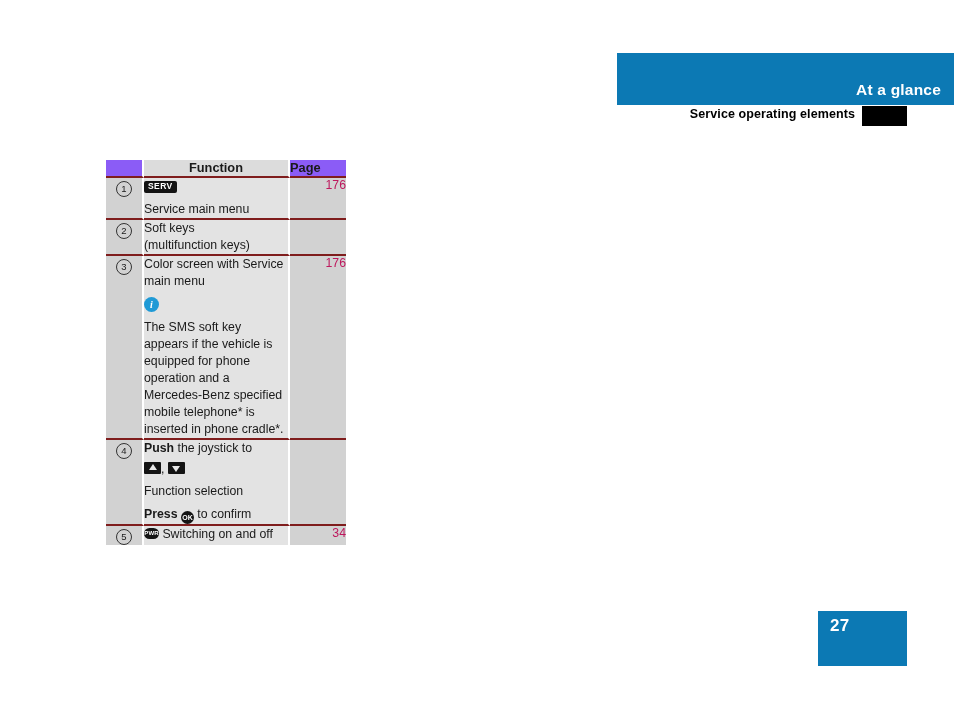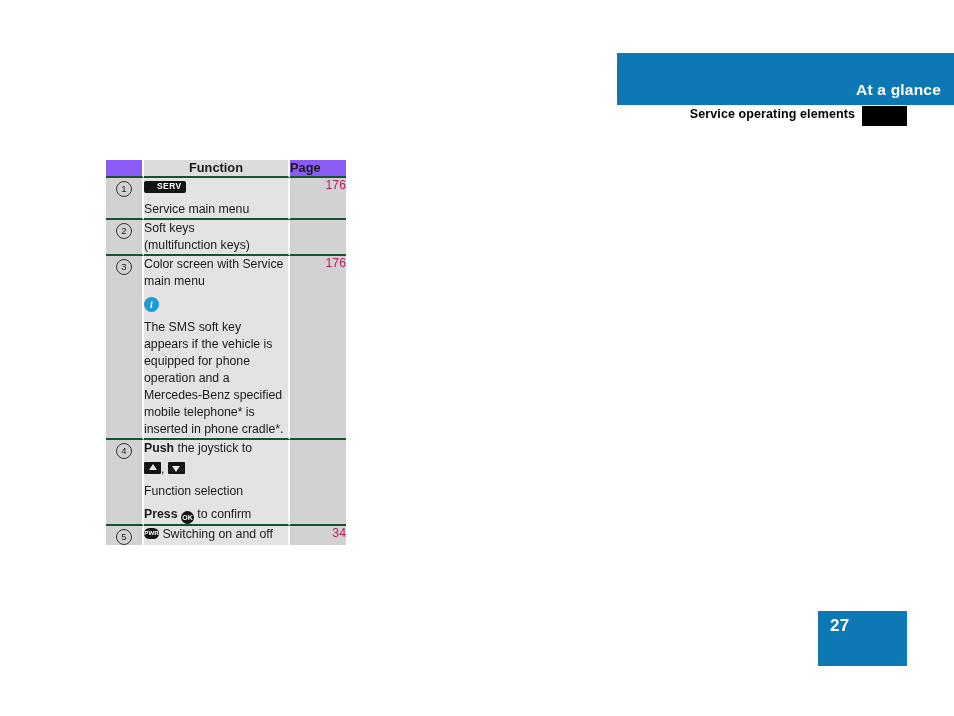--- a/index.html
+++ b/index.html
@@ -77,21 +77,21 @@
     vertical-align: top;
     padding: 0;
   }
 
   .col-num   { width: 38px; }
   .col-func  { width: 146px; }
   .col-page  { width: 56px; }
 
   .cell {
     background: #d2d2d2;
-    border-bottom: 2px solid #14532d;
+    border-bottom: 2px solid #7f1d1d;
     border-right: 2px solid #ffffff;
   }
   .cell.last-col { border-right: none; }
   .cell-func { background: #e3e3e3; }
 
   .hdr .cell { background: #8b5cf6; }
   .hdr .cell-func { background: #dcdcdc; }
 
   .hdr-label {
     font-size: 12.8px;
@@ -137,21 +137,21 @@
   }
 
   
   .serv-badge {
     display: inline-block;
     background: #141414;
     color: #ffffff;
     font-size: 8.5px;
     font-weight: bold;
     letter-spacing: 0.4px;
-    padding: 1px 4px 2px 13px;
+    padding: 1px 4px 2px 4px;
     border-radius: 2px;
     line-height: 1.1;
     vertical-align: 1px;
   }
   .pwr-badge {
     display: inline-block;
     background: #141414;
     color: #ffffff;
     font-size: 6px;
     font-weight: bold;

